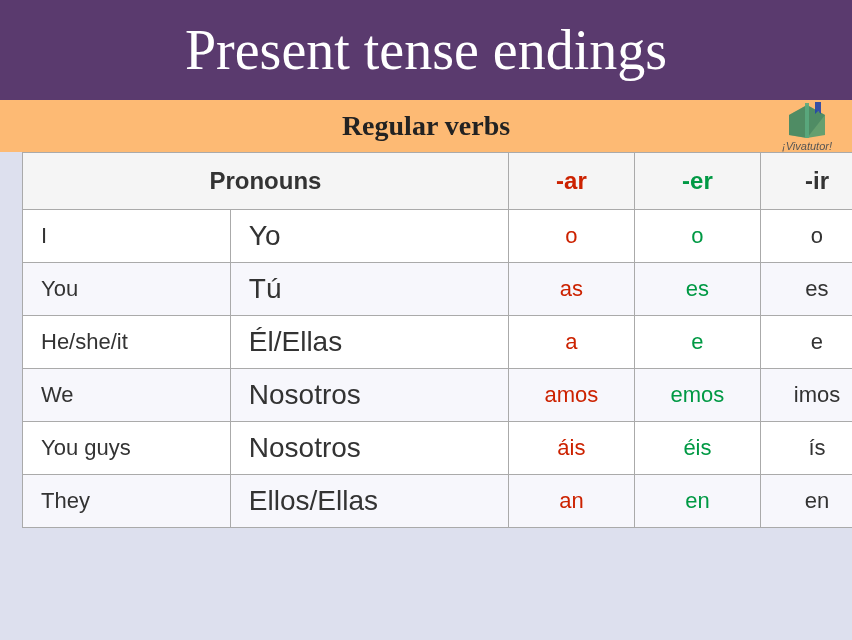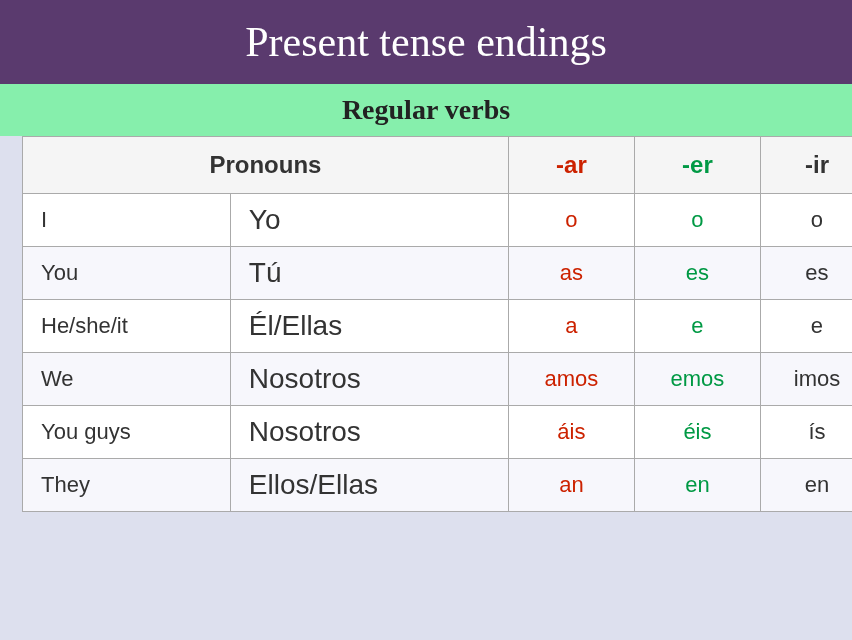--- a/index.html
+++ b/index.html
@@ -17,31 +17,31 @@
       height: 640px;
       display: flex;
       flex-direction: column;
       background: #dde0ee;
     }
 
     .header-title {
       background: #5a3a6e;
       color: white;
       text-align: center;
-      font-size: 42px;
+      font-size: 56px;
       font-weight: normal;
       padding: 18px 20px;
       font-family: Georgia, serif;
     }
 
     .subheader {
       display: flex;
       align-items: center;
       justify-content: center;
-      background: #86efac;
+      background: #fdba74;
       padding: 10px 20px;
       position: relative;
     }
 
     .subheader-title {
       font-size: 28px;
       font-weight: bold;
       color: #222;
       font-family: Georgia, serif;
     }
@@ -135,20 +135,31 @@
   </style>
 </head>
 <body>
 
 <div class="page-wrapper">
 
   <div class="header-title">Present tense endings</div>
 
   <div class="subheader">
     <span class="subheader-title">Regular verbs</span>
+    <div class="logo-area">
+      <svg class="logo-book" viewBox="0 0 45 40" xmlns="http://www.w3.org/2000/svg">
+
+        <polygon points="22,5 40,15 40,35 22,38 4,35 4,15" fill="#4a9a6e" opacity="0.85"></polygon>
+        <polygon points="22,5 40,15 22,38 4,35 4,15" fill="#3a7a5a" opacity="0.5"></polygon>
+        <rect x="20" y="3" width="4" height="35" fill="#5aaa7e" opacity="0.9"></rect>
+
+        <polygon points="30,2 36,2 36,14 33,11 30,14" fill="#2244aa" opacity="0.9"></polygon>
+      </svg>
+      <span class="logo-text">¡Vivatutor!</span>
+    </div>
   </div>
 
   <div class="table-container">
     <table>
       <thead>
         <tr class="header-row">
           <td colspan="2" class="pronouns-header-cell">Pronouns</td>
           <td class="col-ar">-ar</td>
           <td class="col-er">-er</td>
           <td class="col-ir">-ir</td>

